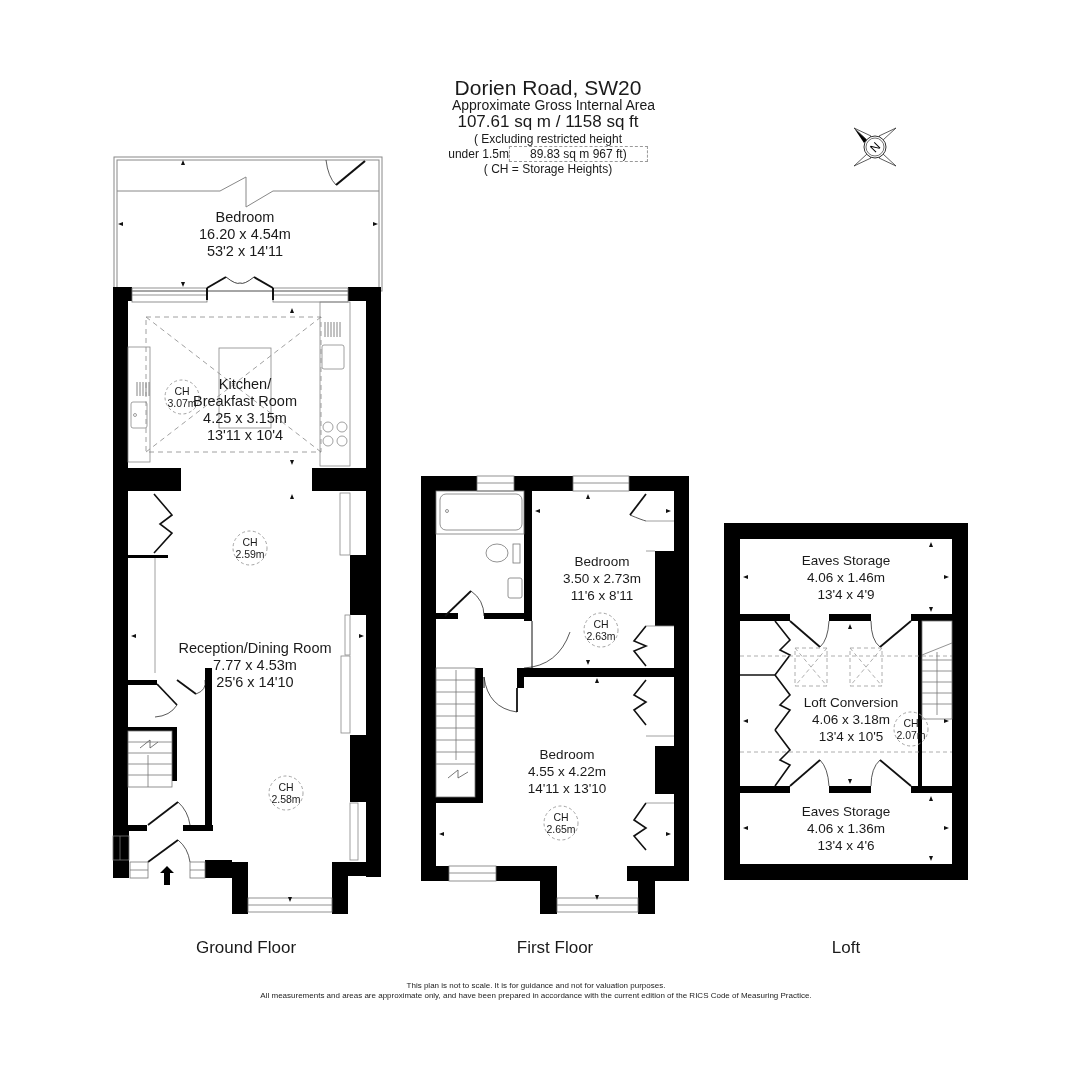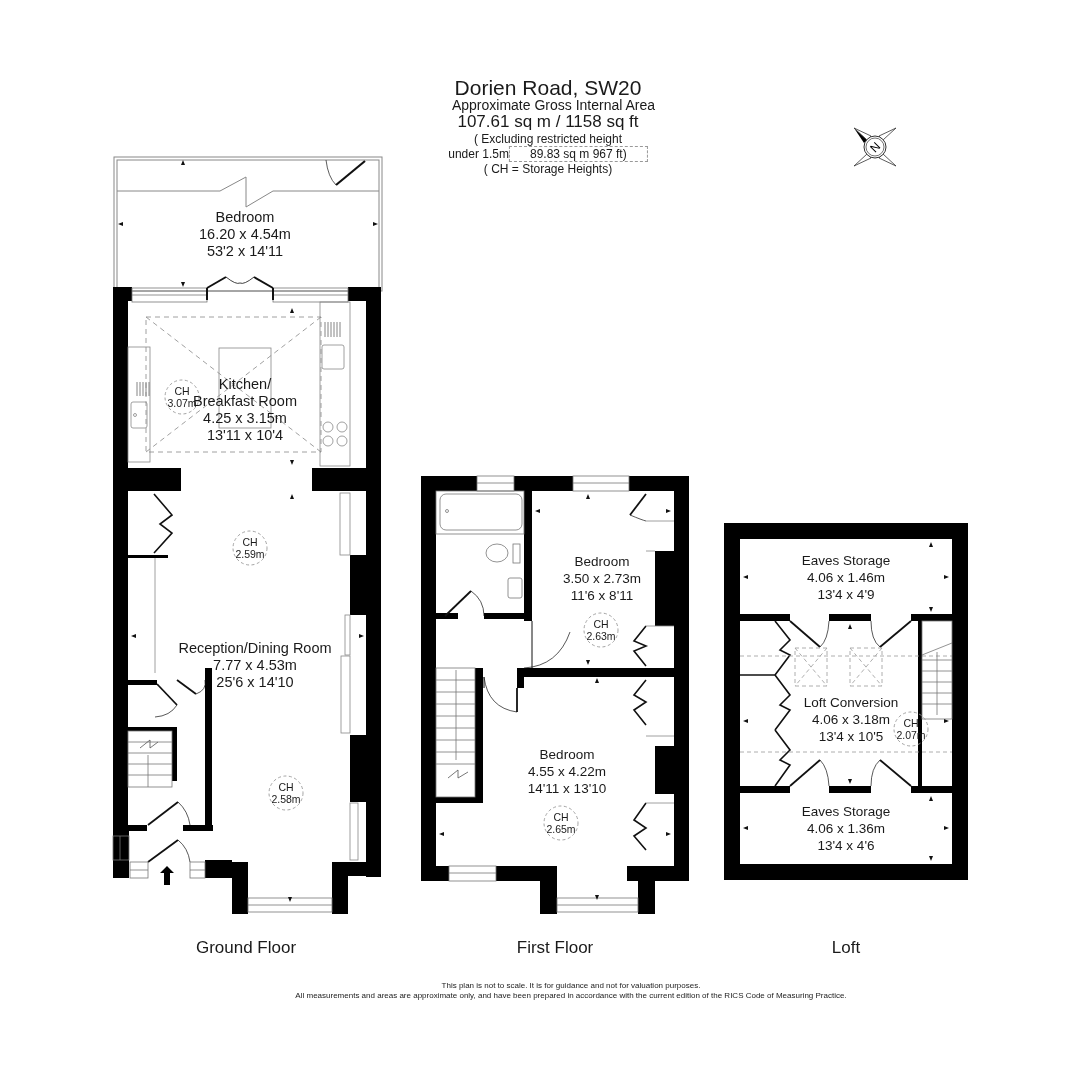--- a/index.html
+++ b/index.html
@@ -449,16 +449,16 @@
 </div>
 
 <div class="abs room room-sm" style="left:846px;top:803px;">
   <div>Eaves Storage</div>
   <div>4.06 x 1.36m</div>
   <div>13'4 x 4'6</div>
 </div>
 
 <div class="abs floor-label" style="left:846px;top:938px;">Loft</div>
 
-<div class="abs disclaimer" style="left:571px;top:981px;">
+<div class="abs disclaimer" style="left:536px;top:981px;">
   <div>This plan is not to scale. It is for guidance and not for valuation purposes.</div>
   <div>All measurements and areas are approximate only, and have been prepared in accordance with the current edition of the RICS Code of Measuring Practice.</div>
 </div>
 
 </body></html>

